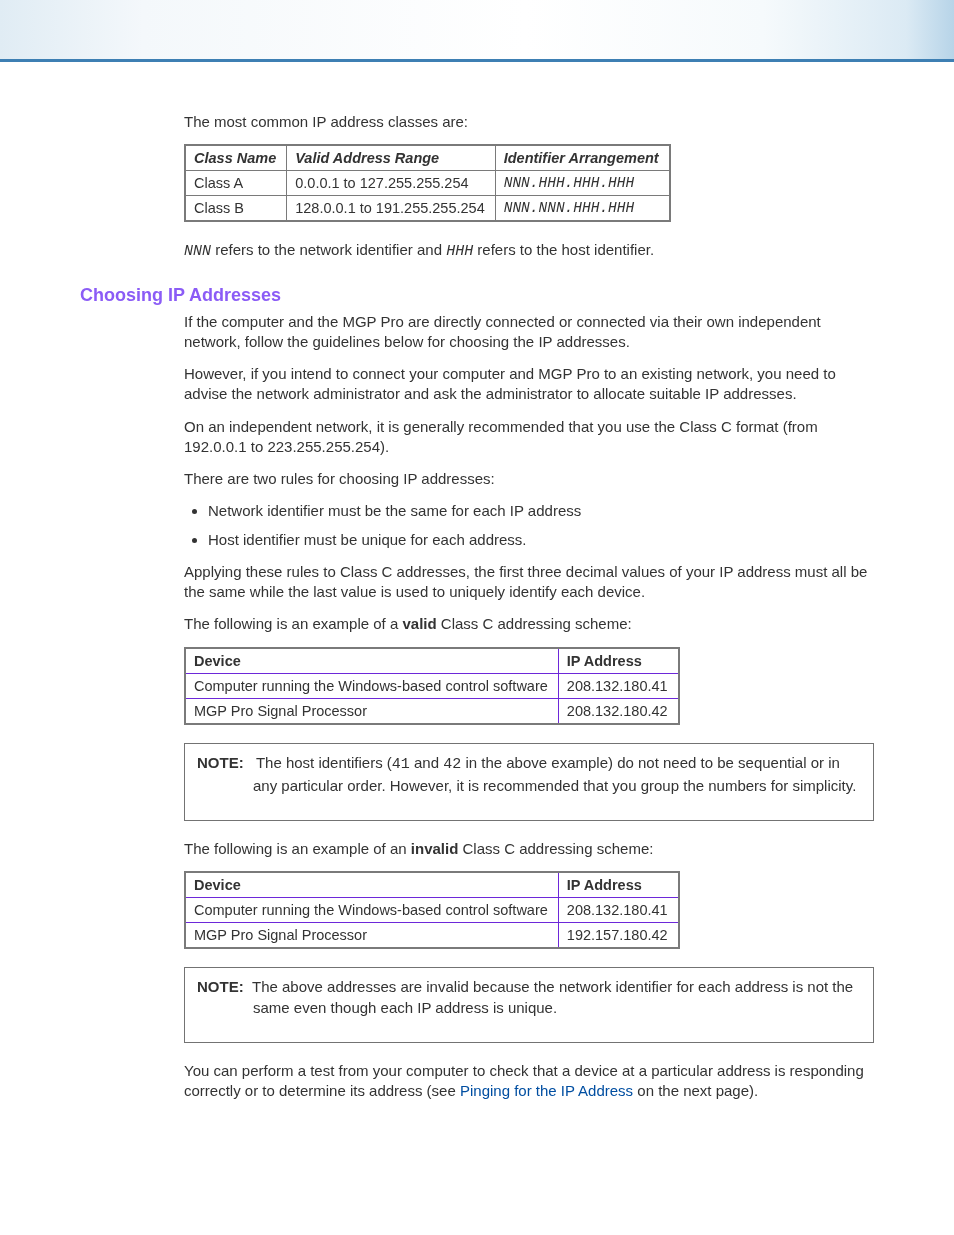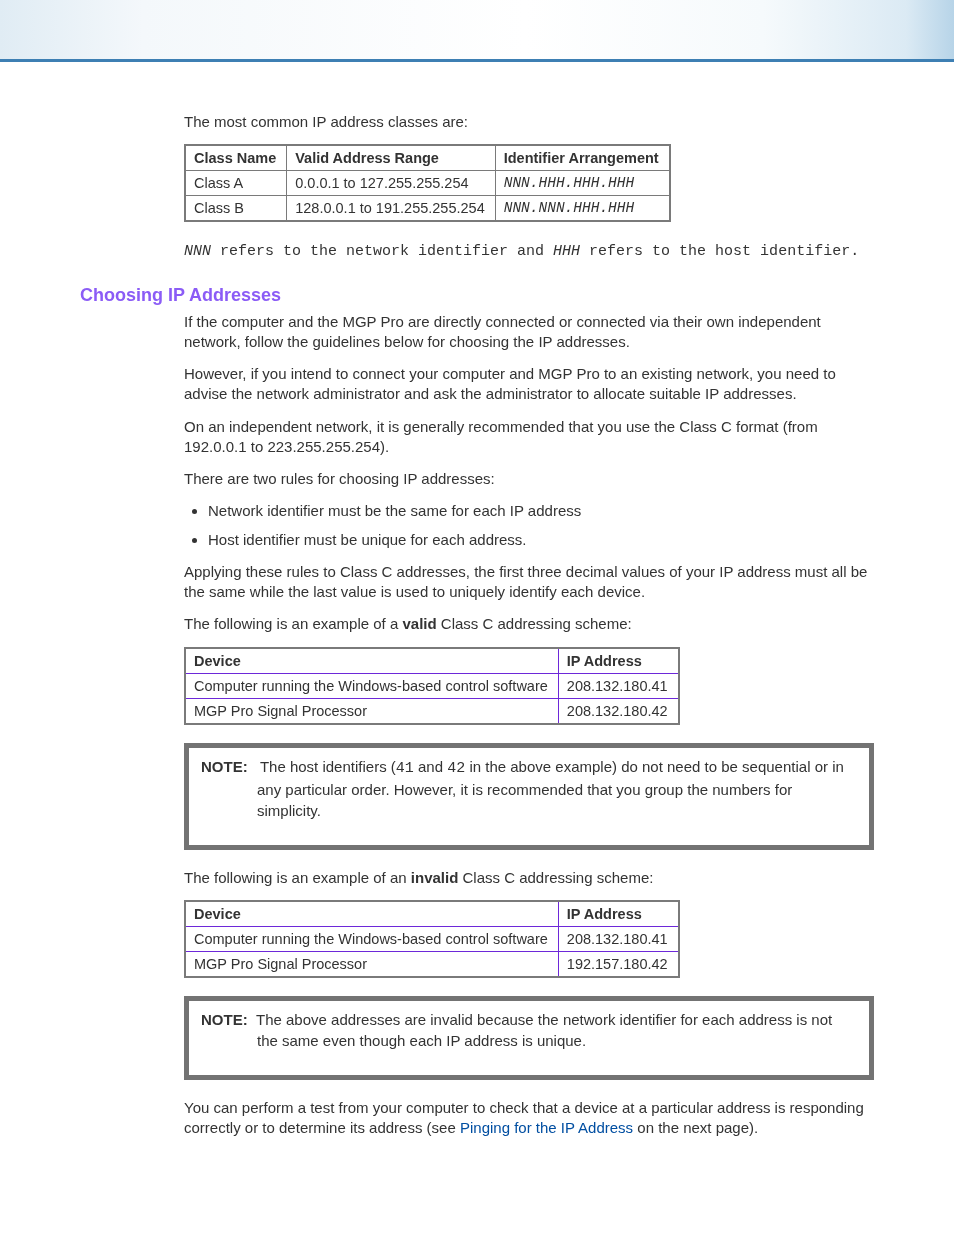--- a/index.html
+++ b/index.html
@@ -28,21 +28,21 @@
     margin: 6px 0 18px 0;
     border: 2px solid #7a7a7a;
   }
   table.ip-classes th, table.ip-classes td {
     border: 1px solid #7a7a7a;
     padding: 4px 10px 4px 8px;
     text-align: left;
     font-size: 14.5px;
     vertical-align: top;
   }
-  table.ip-classes th { font-weight: bold; }
+  table.ip-classes th { font-weight: bold; font-style: italic; }
   .mono { font-family: "Courier New", monospace; font-style: italic; }
   .mono-upright { font-family: "Courier New", monospace; }
   h2.section {
     color: #8b5cf6;
     font-size: 18px;
     font-weight: bold;
     margin: 22px 0 6px -104px;
   }
   ul.rules {
     list-style: disc;
@@ -54,30 +54,30 @@
     margin: 6px 0 18px 0;
     border: 2px solid #7a7a7a;
   }
   table.device th, table.device td {
     border: 1px solid #6d28d9;
     padding: 4px 10px 4px 8px;
     text-align: left;
     font-size: 14.5px;
   }
   .note-box {
-    border: 5px solid #737373;
+    border: 1px solid #737373;
     padding: 8px 12px 24px 12px;
     margin: 0 0 18px 0;
     line-height: 1.4;
     position: relative;
   }
   .note-box .note-label { font-weight: bold; }
   .note-text { padding-left: 56px; text-indent: -56px; display:block;}
   .link-bold { color: #004ea1; font-weight: normal; }
-  .sp { display:inline;font-family:Liberation Mono, monospace; }
+  .sp { display:inline; }
 </style>
 </head>
 <body>
 
 <div class="top-bar"></div>
 
 <div class="page">
   <div class="content">
 
     <p>The most common IP address classes are:</p>

